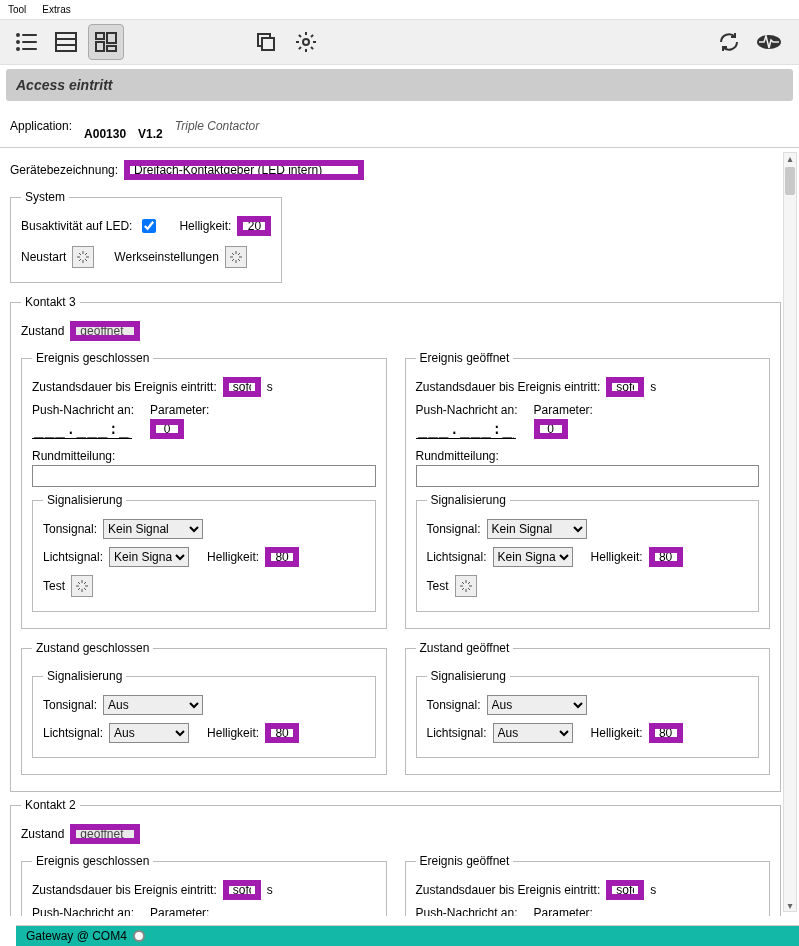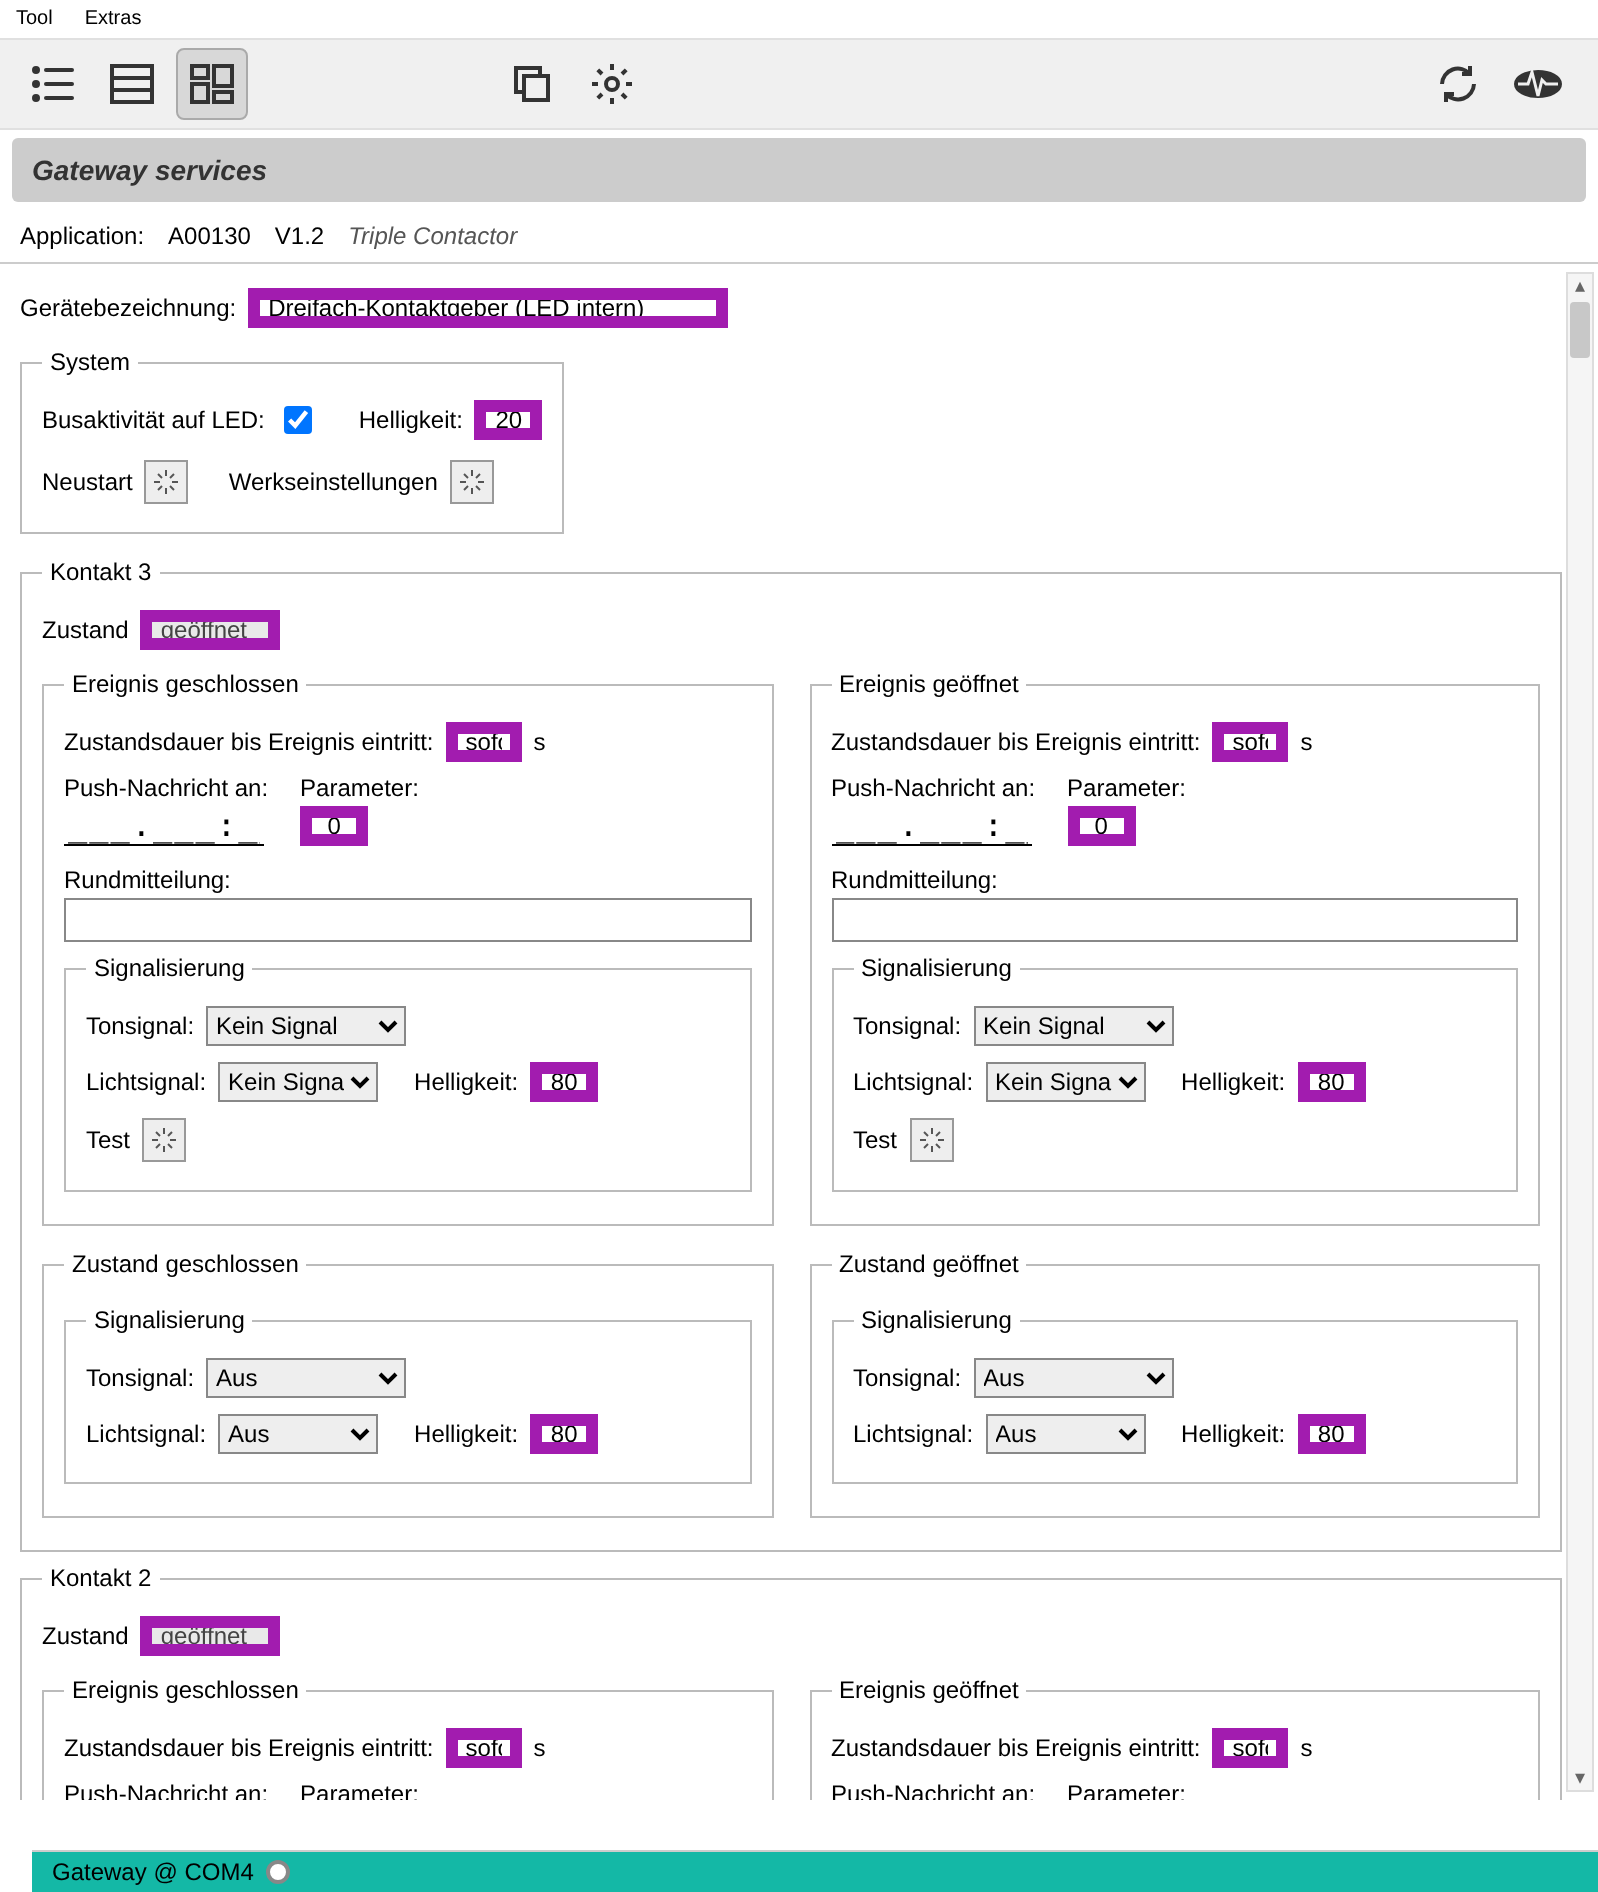--- a/index.html
+++ b/index.html
@@ -5,21 +5,21 @@
   * { box-sizing: border-box; }
   body { margin:0; font-family: Arial, sans-serif; font-size:12px; color:#000; background:#fff; width:799px; }
   .menubar { display:flex; gap:16px; padding:4px 8px; background:#fff; font-size:10px; }
   .menubar span { cursor:default; }
   .toolbar { display:flex; align-items:center; padding:4px 8px; background:#f0f0f0; border-top:1px solid #e0e0e0; border-bottom:1px solid #e0e0e0; }
   .toolbar .tbtn { width:36px; height:36px; display:flex; align-items:center; justify-content:center; margin-right:4px; border-radius:4px; }
   .toolbar .tbtn.active { background:#d8d8d8; border:1px solid #aaa; }
   .toolbar .spacer { flex:1; }
   .header-bar { background:#ccc; padding:8px 10px; font-style:italic; font-weight:bold; font-size:14px; color:#333; border-radius:3px; margin:4px 6px; }
   .app-row { padding:6px 10px; border-bottom:1px solid #ccc; display:flex; align-items:center; gap:12px; }
-  .app-row .bold { font-weight:normal; }
+  .app-row .bold { font-weight:bold;margin-top:16px; }
   .app-row .ital { font-style:italic; color:#555; }
   .scroll-area { position:relative; height:768px; overflow:hidden; }
   .content { padding:8px 18px 8px 10px; }
   .scrollbar { position:absolute; right:2px; top:4px; width:14px; bottom:4px; background:#f5f5f5; border:1px solid #ddd; }
   .scrollbar .thumb { position:absolute; left:1px; right:1px; top:0; height:28px; background:#c8c8c8; border-radius:2px; }
   .row { display:flex; align-items:center; gap:6px; margin:4px 0; flex-wrap:wrap; }
   input[type=text].fld { border:6px solid #a21caf; padding:2px 4px; font-size:12px; height:20px; }
   input[type=text].fld.ro { background:#e9e9e9; color:#444; }
   input[type=text].num { width:34px; text-align:center; }
   input[type=checkbox] { width:14px; height:14px; }
@@ -108,21 +108,21 @@
   <div class="tbtn">
     <svg width="24" height="20" viewBox="0 0 24 20">
         <g stroke="#333" stroke-width="2" fill="#333">
           <ellipse cx="12" cy="10" rx="11" ry="6" fill="#333"></ellipse>
         </g>
         <polyline points="2,10 7,10 9,4 12,16 14,8 16,10 22,10" stroke="#f0f0f0" stroke-width="1.5" fill="none"></polyline>
       </svg>
   </div>
 </div>
 
-<div class="header-bar">Gateway services</div>
+<div class="header-bar">Access eintritt</div>
 
 <div class="app-row">
   <span>Application:</span>
   <span class="bold">A00130</span>
   <span class="bold">V1.2</span>
   <span class="ital">Triple Contactor</span>
 </div>
 
 <div class="scroll-area">
 <div class="content">

